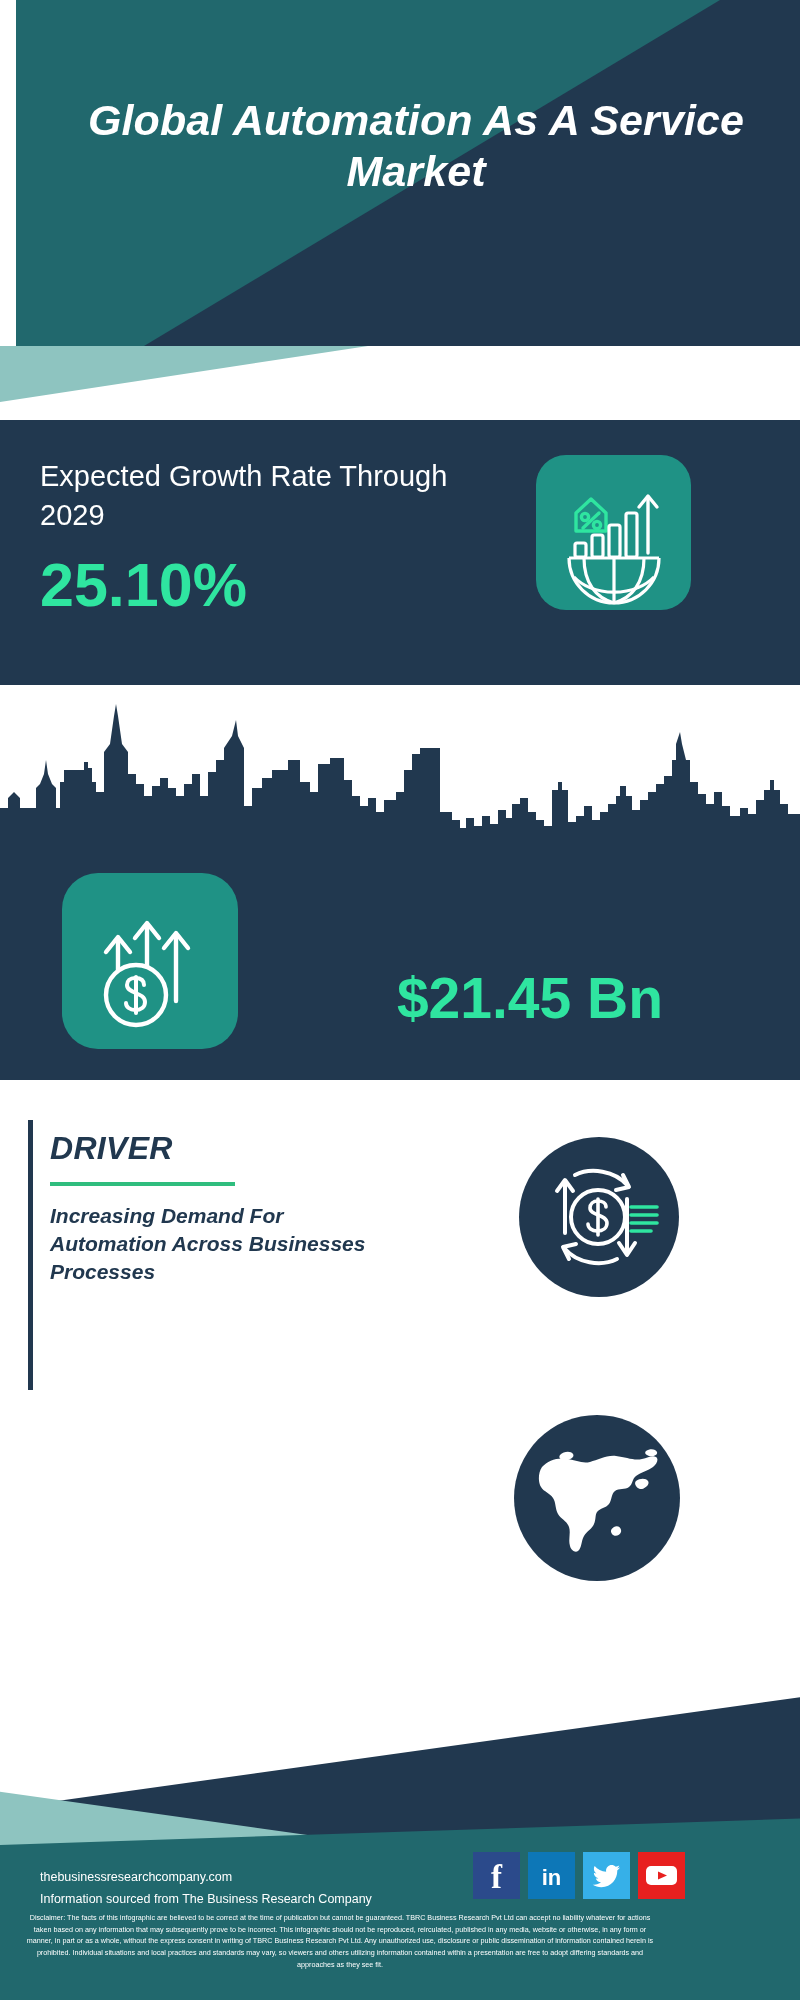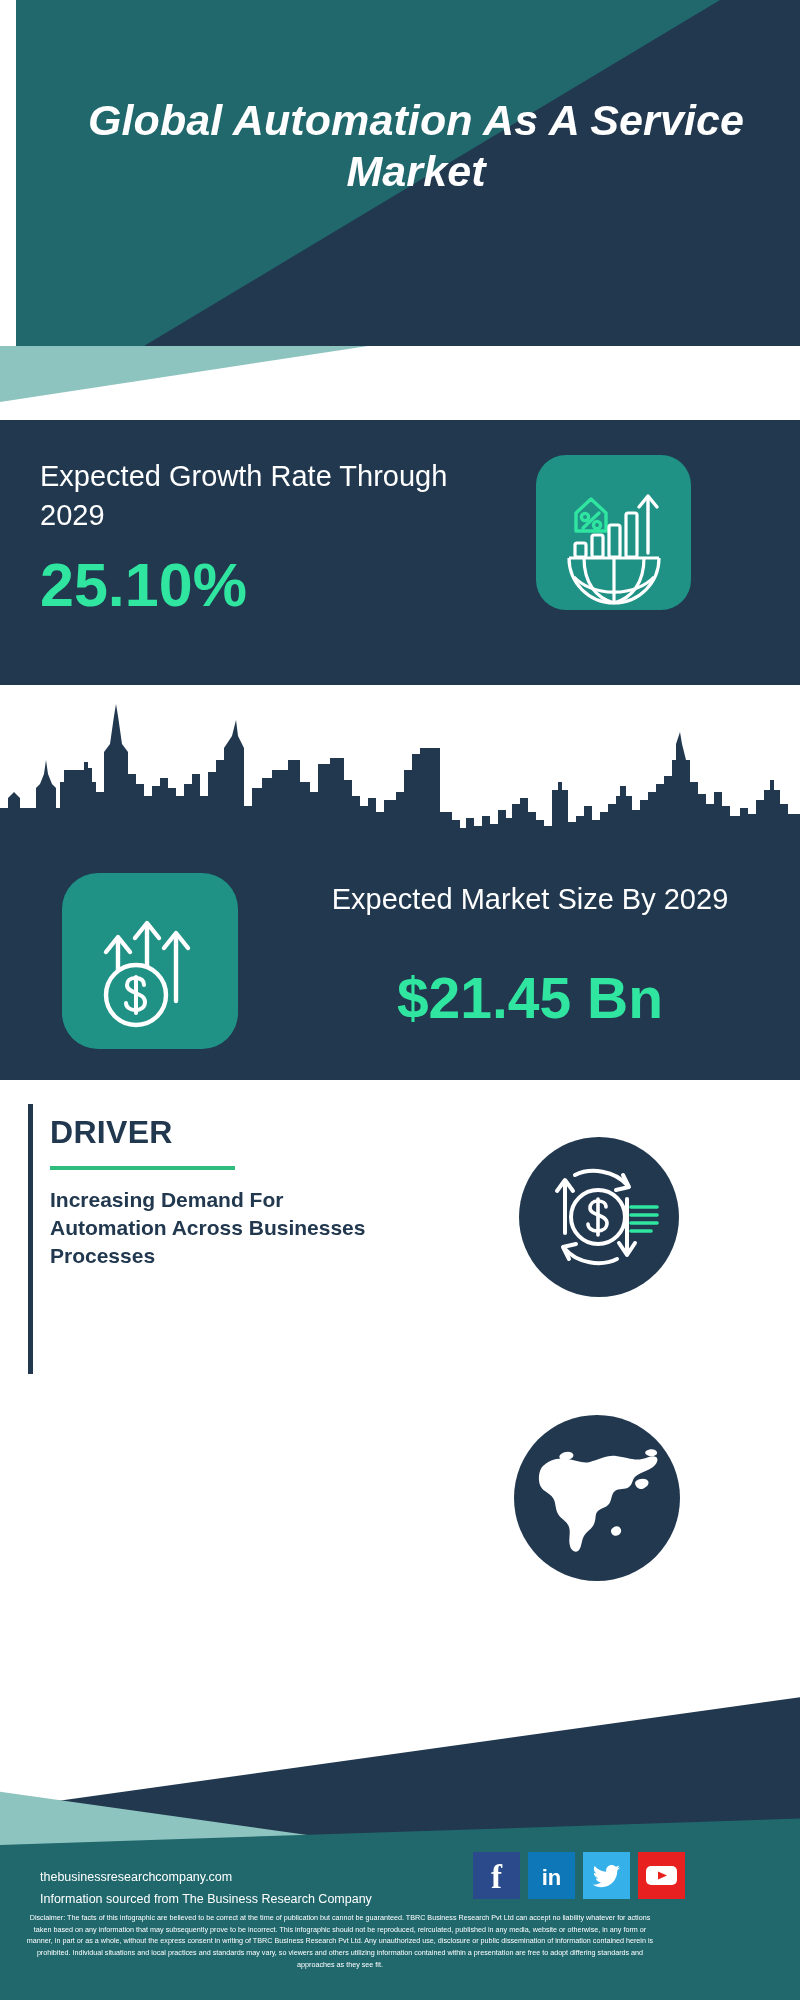--- a/index.html
+++ b/index.html
@@ -152,27 +152,26 @@
           <path d="M102 75 L114 60 L126 75"></path>
       </g>
       <circle cx="74" cy="122" r="30" stroke="#ffffff" stroke-width="4.4" fill="#1f9285"></circle>
       <g stroke="#ffffff" stroke-width="4" fill="none" stroke-linecap="round">
         <path d="M74 104 L74 140"></path>
         <path d="M82 112 C82 107 78 105 73 105 C68 105 65 108 65 112 C65 121 83 119 83 129 C83 134 79 137 73 137 C68 137 64 134 64 130"></path>
       </g>
     </svg>
   </div>
 
-  <div class="market-text">Expected Market Size By 2029</div>
   <div class="market-value">$21.45 Bn</div>
 </div>
 
 <div class="cards">
 
-  <div class="card" style="top:24px;height:270px;">
+  <div class="card" style="top:40px;height:270px;font-style:italic;">
     <div class="card-bar" style="height:270px;"></div>
     <div class="card-title" style="top:10px;">DRIVER</div>
     <div class="card-rule" style="top:62px;width:185px;"></div>
     <div class="card-body" style="top:82px;">Increasing Demand For Automation Across Businesses Processes</div>
   </div>
   <div class="circle-icon" style="left:519px;top:57px;width:160px;height:160px;">
     <svg width="160" height="160" viewBox="0 0 160 160" fill="none">
       <g stroke="#ffffff" stroke-width="4" fill="none" stroke-linecap="round" stroke-linejoin="round">
         <path d="M46 96 L46 44"></path>
           <path d="M38 54 L46 43 L54 54"></path>

